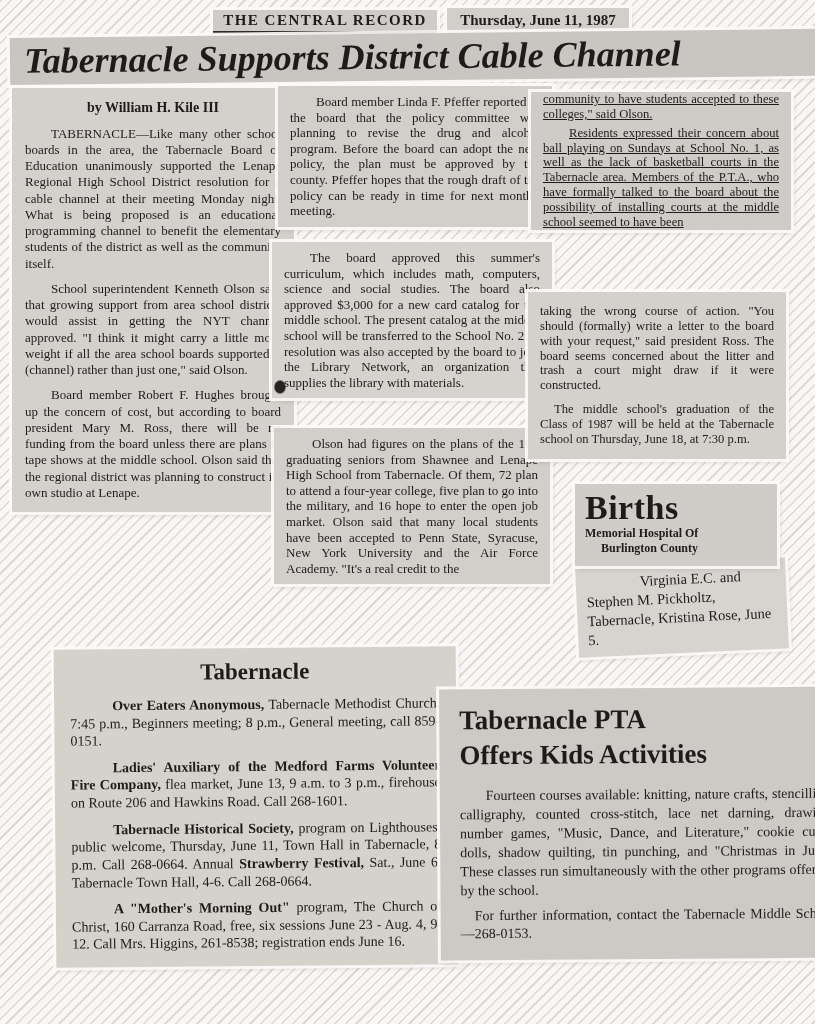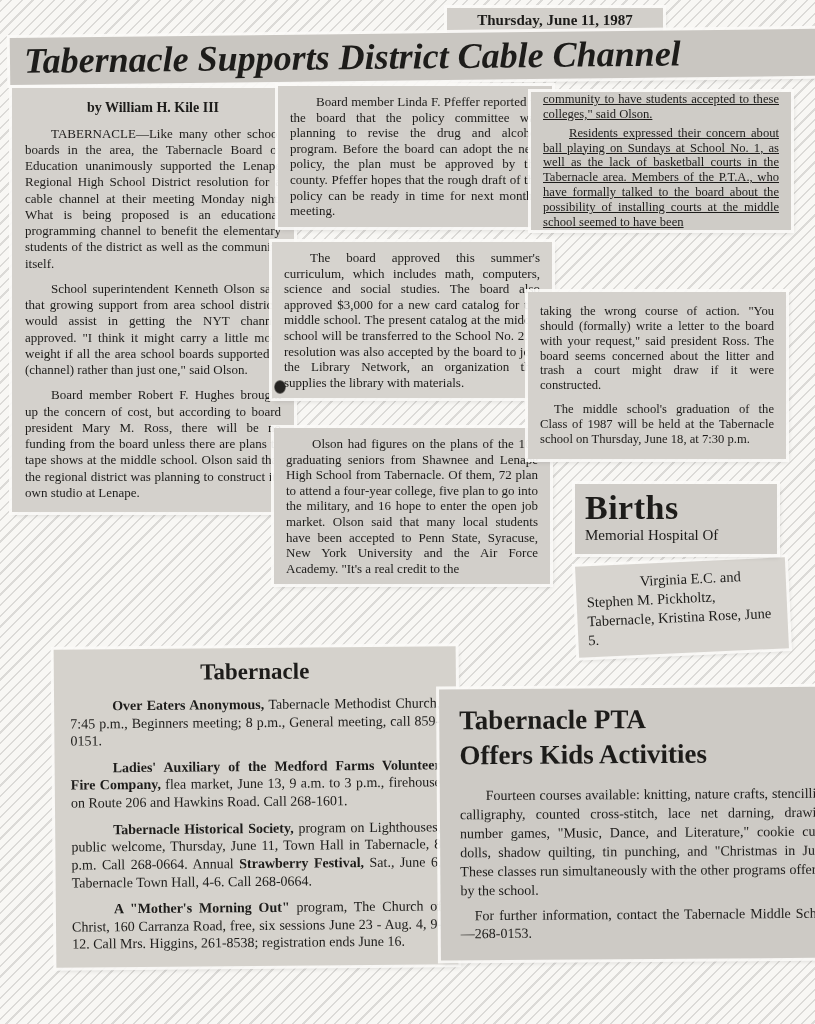--- a/index.html
+++ b/index.html
@@ -19,21 +19,21 @@
     position:absolute;background:var(--clipping);color:var(--ink);
     box-shadow:0 0 0 3px rgba(251,250,247,0.92), 2px 3px 5px rgba(0,0,0,0.14);
   }
   
   .masthead{
     left:213px;top:10px;width:224px;height:21px;background:#cfccc7;
     font-weight:bold;font-size:15px;letter-spacing:1.5px;text-align:center;
     border-bottom:3px solid #2b2a28;line-height:21px;
   }
   .dateline{
-    left:447px;top:8px;width:216px;height:25px;background:#d2cfca;
+    left:447px;top:8px;width:182px;height:25px;background:#d2cfca;
     font-weight:bold;font-size:15px;text-align:center;line-height:25px;
   }
   .headline{
     left:10px;top:38px;width:796px;height:47px;background:#c9c6c1;
     transform:rotate(-0.65deg);transform-origin:left center;
     font-style:italic;font-weight:bold;font-size:36px;line-height:47px;
     padding-left:14px;white-space:nowrap;overflow:hidden;
   }
   
   .col{text-align:justify;}
@@ -50,21 +50,21 @@
   #r1 p + p{margin-top:4px;}
   #r2{left:528px;top:292px;width:234px;padding:12px 12px;font-size:12.6px;line-height:1.18;background:#d4d1cc;}
   .ink-smudge{
     position:absolute;left:274px;top:380px;width:12px;height:14px;
     background:radial-gradient(ellipse at center,#262422 0 55%,rgba(38,36,34,0.25) 75%,transparent 80%);
     border-radius:50%;z-index:4;
   }
   
   #births-head{left:575px;top:484px;width:184px;padding:6px 8px 10px 10px;background:#d0cdc8;z-index:3;}
   .births-title{font-weight:bold;font-size:34px;line-height:1.05;letter-spacing:0.5px;}
-  .births-sub{font-weight:normal;font-size:15px;line-height:1.25;}
+  .births-sub{font-weight:bold;font-size:12px;line-height:1.25;}
   .births-sub.l2{padding-left:16px;}
   #births-entry{
     left:577px;top:562px;width:190px;padding:8px 10px;background:#d7d4cf;
     font-size:14.5px;line-height:1.3;text-indent:54px;transform:rotate(-2.6deg);z-index:2;
   }
   
   #events{
     left:55px;top:648px;width:370px;padding:10px 16px 14px 16px;background:#d5d2cc;
     transform:rotate(-0.5deg);font-size:14px;line-height:1.26;text-align:justify;
   }
@@ -76,20 +76,21 @@
     transform:rotate(-0.4deg);font-size:14px;line-height:1.35;text-align:justify;
   }
   .pta-title{font-weight:bold;font-size:27px;line-height:1.3;margin-bottom:14px;text-align:left;}
   #pta p{margin:6px 0 0 0;}
 </style>
 </head>
 <body>
 
 <div class="page">
 
+  <div class="strip masthead">THE CENTRAL RECORD</div>
   <div class="strip dateline">Thursday, June 11, 1987</div>
   <div class="strip headline">Tabernacle Supports District Cable Channel</div>
 
   <div class="clip col" id="col1">
     <div class="byline">by William H. Kile III</div>
     <p class="indent">TABERNACLE—Like many other school boards in the area, the Tabernacle Board of Education unanimously supported the Lenape Regional High School District resolution for a cable channel at their meeting Monday night. What is being proposed is an educational programming channel to benefit the elementary students of the district as well as the community itself.</p>
     <p class="indent">School superintendent Kenneth Olson said that growing support from area school districts would assist in getting the NYT channel approved. "I think it might carry a little more weight if all the area school boards supported it (channel) rather than just one," said Olson.</p>
     <p class="indent">Board member Robert F. Hughes brought up the concern of cost, but according to board president Mary M. Ross, there will be no funding from the board unless there are plans to tape shows at the middle school. Olson said that the regional district was planning to construct its own studio at Lenape.</p>
   </div>
 
@@ -110,20 +111,21 @@
   <div class="clip col" id="r2">
     <p>taking the wrong course of action. "You should (formally) write a letter to the board with your request," said president Ross. The board seems concerned about the litter and trash a court might draw if it were constructed.</p>
     <p class="indent-sm">The middle school's graduation of the Class of 1987 will be held at the Tabernacle school on Thursday, June 18, at 7:30 p.m.</p>
   </div>
 
   <div class="ink-smudge"></div>
 
   <div class="clip" id="births-head">
     <div class="births-title">Births</div>
     <div class="births-sub l1">Memorial Hospital Of</div>
+    <div class="births-sub l2">Burlington County</div>
   </div>
   <div class="clip" id="births-entry">Virginia E.C. and Stephen M. Pickholtz, Tabernacle, Kristina Rose, June 5.</div>
 
   <div class="clip" id="events">
     <div class="events-title">Tabernacle</div>
     <p><b>Over Eaters Anonymous,</b><span> Tabernacle Methodist Church, 7:45 p.m., Beginners meeting; 8 p.m., General meeting, call 859-0151.</span></p>
     <p><b>Ladies' Auxiliary of the Medford Farms Volunteer Fire Company,</b><span> flea market, June 13, 9 a.m. to 3 p.m., firehouse on Route 206 and Hawkins Road. Call 268-1601.</span></p>
     <p><b>Tabernacle Historical Society,</b><span> program on Lighthouses, public welcome, Thursday, June 11, Town Hall in Tabernacle, 8 p.m. Call 268-0664. Annual </span><b>Strawberry Festival,</b><span> Sat., June 6, Tabernacle Town Hall, 4-6. Call 268-0664.</span></p>
     <p><b>A "Mother's Morning Out"</b><span> program, The Church of Christ, 160 Carranza Road, free, six sessions June 23 - Aug. 4, 9-12. Call Mrs. Higgins, 261-8538; registration ends June 16.</span></p>
   </div>

